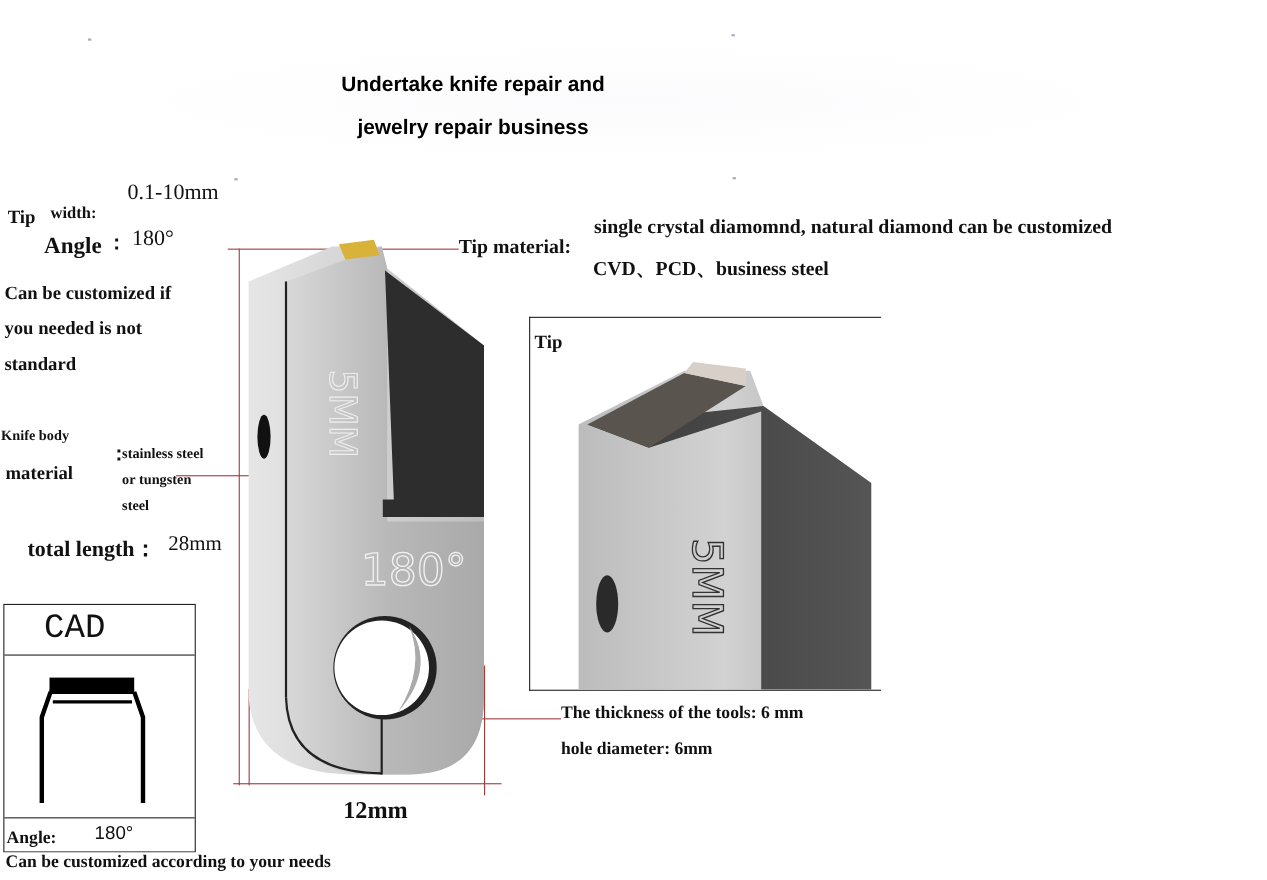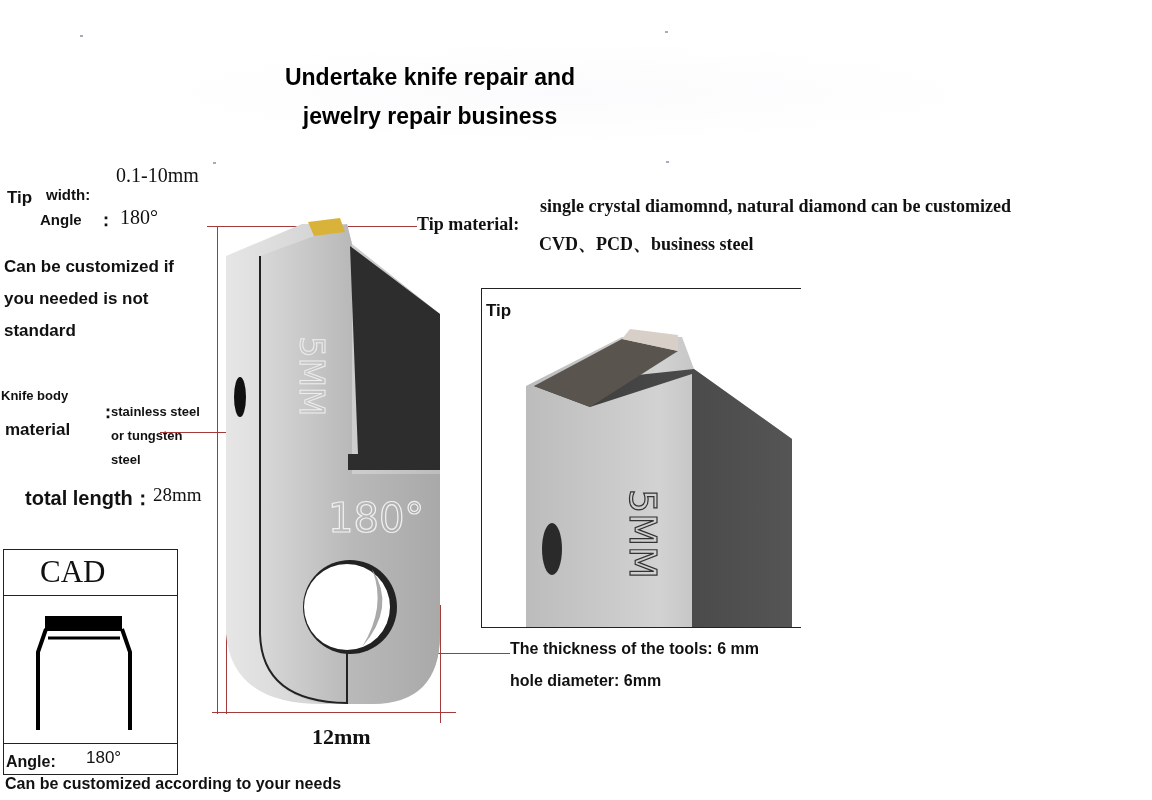--- a/index.html
+++ b/index.html
@@ -1,42 +1,42 @@
 <!DOCTYPE html>
 <html><head>
 <meta charset="utf-8">
 <style>
   html,body{margin:0;padding:0;background:#fff;}
   body{width:1152px;height:800px;position:relative;overflow:hidden;font-family:"DejaVu Serif","Liberation Serif",serif;color:#111;}
   .abs{position:absolute;}
-  .headline{left:150px;top:58px;width:560px;text-align:center;font-family:"Liberation Sans","DejaVu Sans",sans-serif;font-weight:bold;font-size:23px;line-height:39px;color:#000;}
+  .headline{left:150px;top:58px;width:560px;text-align:center;font-family:"Liberation Sans","DejaVu Sans",sans-serif;font-weight:bold;font-size:19px;line-height:39px;color:#000;}
   .banner-shadow{left:100px;top:40px;width:940px;height:105px;background:radial-gradient(ellipse at center,#fbfbfd 0%,#fff 70%);}
   .dot{width:3px;height:2px;background:#aab;}
   .redline{background:#a33b3b;}
-  .lbl{font-family:Liberation Sans, sans-serif;font-weight:bold;color:#111;}
+  .lbl{font-family:Liberation Serif, serif;font-weight:bold;color:#111;}
   .val{font-family:"Liberation Serif","DejaVu Serif",serif;font-weight:bold;color:#111;}
   .box{border:1px solid #222;box-sizing:border-box;}
 </style>
 </head>
 <body>
 
 <div class="abs banner-shadow"></div>
 <div class="abs dot" style="left:80px;top:35px"></div>
 <div class="abs dot" style="left:665px;top:31px"></div>
 <div class="abs dot" style="left:213px;top:162px"></div>
 <div class="abs dot" style="left:666px;top:161px"></div>
 <div class="abs headline">
   <div>Undertake knife repair and</div>
   <div>jewelry repair business</div>
 </div>
 
 <div class="abs lbl" style="left:7px;top:188px;font-size:17px;">Tip</div>
 <div class="abs lbl" style="left:46px;top:186px;font-size:15px;">width:</div>
 <div class="abs val" style="left:116px;top:164px;font-size:20px;font-weight:normal;">0.1-10mm</div>
-<div class="abs lbl" style="left:40px;top:211px;font-size:15px;">Angle</div>
+<div class="abs lbl" style="left:40px;top:211px;font-size:21px;">Angle</div>
 <div class="abs lbl" style="left:97px;top:208px;font-size:18px;">：</div>
 <div class="abs val" style="left:120px;top:206px;font-size:20px;font-weight:normal;">180°</div>
 
 <div class="abs lbl" style="left:4px;top:251px;font-size:17px;line-height:32px;">
   <div>Can be customized if</div>
   <div>you needed is not</div>
   <div>standard</div>
 </div>
 
 <div class="abs lbl" style="left:1px;top:388px;font-size:13px;">Knife body</div>
@@ -113,21 +113,21 @@
     <ellipse cx="70" cy="260" rx="10" ry="26" fill="#2a2a2a"></ellipse>
     <text x="148" y="200" transform="rotate(90 148 200)" font-family="DejaVu Sans, sans-serif" font-size="38" fill="none" stroke="#333" stroke-width="1.2">5MM</text>
   </svg>
 </div>
 
 <div class="abs lbl" style="left:510px;top:640px;font-size:16px;">The thickness of the tools: 6 mm</div>
 <div class="abs lbl" style="left:510px;top:672px;font-size:16px;">hole diameter: 6mm</div>
 
 <div class="abs box" style="left:3px;top:549px;width:175px;height:226px;">
   <div class="abs" style="left:0;top:0;width:173px;height:45px;border-bottom:1px solid #222;">
-    <div class="abs" style="left:36px;top:4px;font-family:Liberation Serif, serif;font-size:31px;color:#111;">CAD</div>
+    <div class="abs" style="left:36px;top:4px;font-family:Liberation Mono, monospace;font-size:31px;color:#111;">CAD</div>
   </div>
   <svg class="abs" style="left:0;top:46px" width="173" height="146" viewBox="0 0 173 146">
     <rect x="41" y="20" width="77" height="13" fill="#000"></rect>
     <path d="M41 33 L118 33" stroke="#000" stroke-width="4"></path>
     <path d="M42 33 L34 56 L34 134" stroke="#000" stroke-width="4" fill="none"></path>
     <path d="M118 33 L126 56 L126 134" stroke="#000" stroke-width="4" fill="none"></path>
     <path d="M44 42 L116 42" stroke="#000" stroke-width="3"></path>
   </svg>
   <div class="abs" style="left:0;top:193px;width:173px;height:1px;background:#222;"></div>
   <div class="abs lbl" style="left:2px;top:203px;font-size:16px;">Angle:</div>

